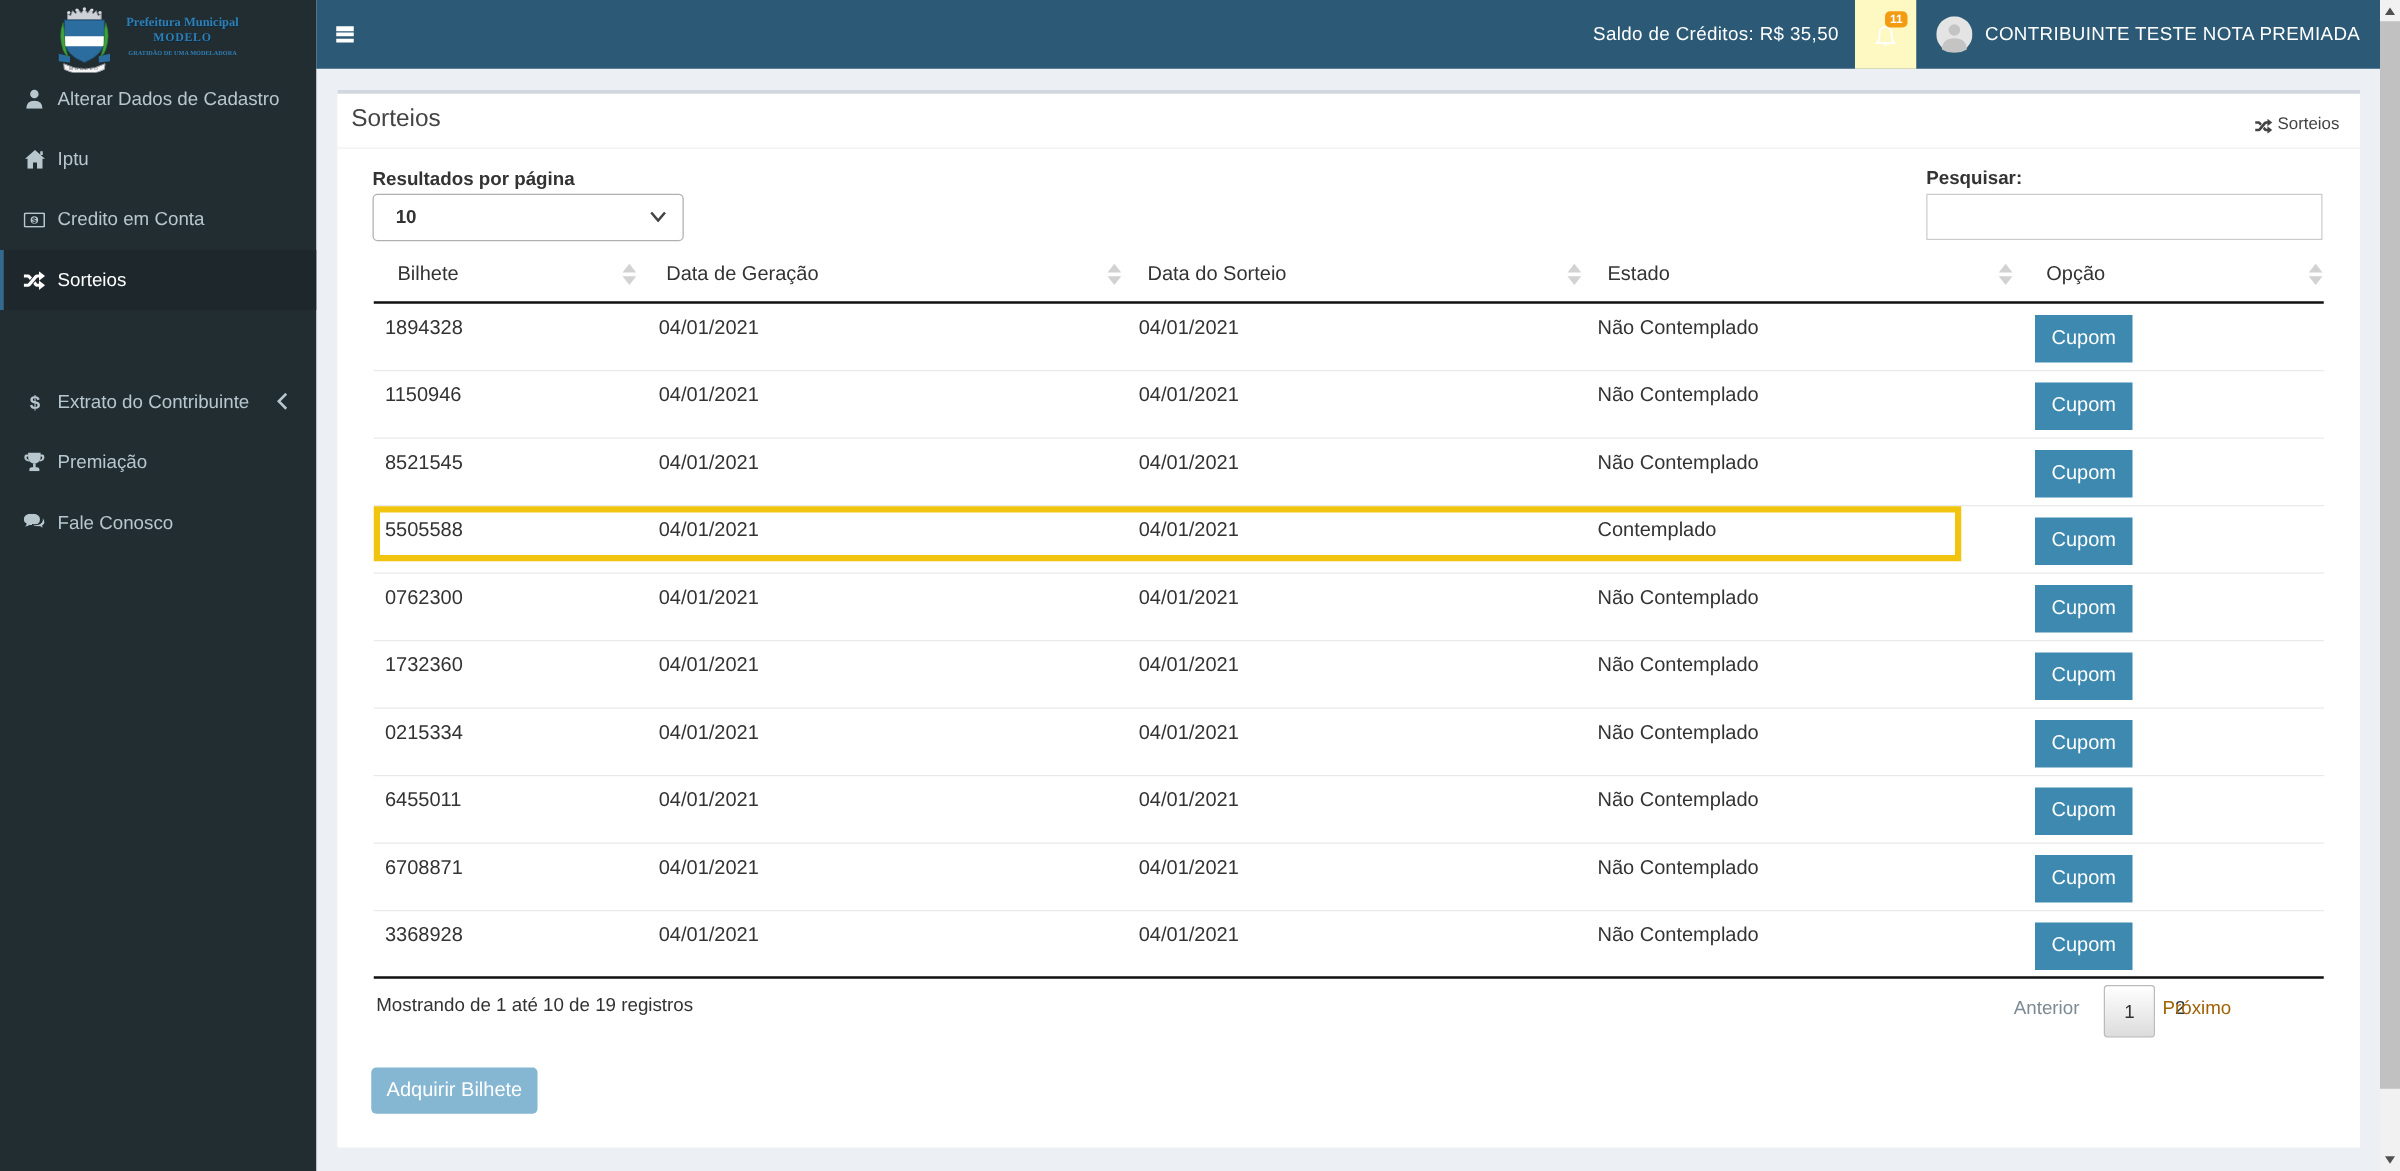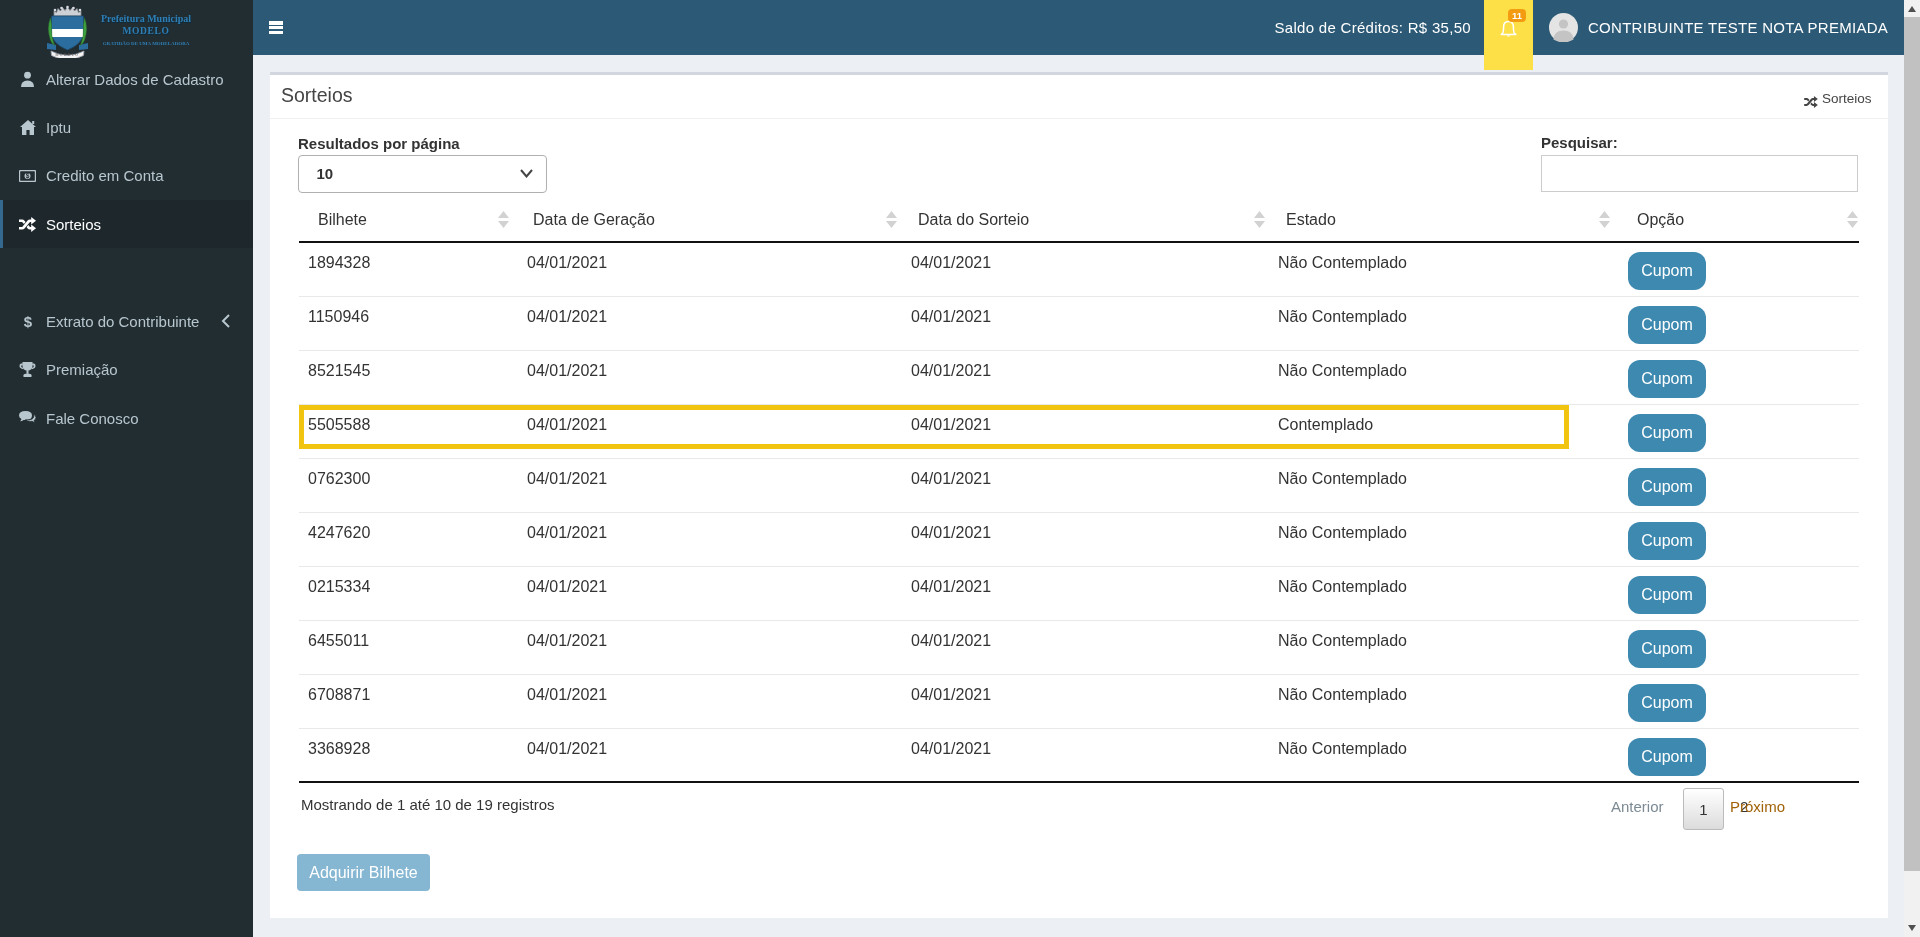--- a/index.html
+++ b/index.html
@@ -6,21 +6,21 @@
 body{font-family:"Liberation Sans",sans-serif;background:#ecf0f5;position:relative}
 .abs{position:absolute}
 #sidebar{left:0;top:0;width:253px;height:937px;background:#222d32}
 #navbar{left:253px;top:0;width:1651px;height:55px;background:#2c5a76}
 #card{left:270px;top:72px;width:1618px;height:846px;background:#fff;border-top:3px solid #d2d6de}
 .mitem{left:0;width:253px;height:48px;color:#b8c7ce;font-size:15px;display:flex;align-items:center}
 .mitem .mtxt{position:absolute;left:46px}
 .mitem .mico{position:absolute;left:19px;width:17px;display:flex;justify-content:center}
 .hdr{font-weight:normal;font-size:16px;color:#333}
 .cell{font-size:16px;color:#333}
-.cupom{width:78px;height:38px;background:#3d89b0;border-radius:12px;color:#fff;font-size:16px;display:flex;align-items:center;justify-content:center}
+.cupom{width:78px;height:38px;background:#3d89b0;border-radius:0;color:#fff;font-size:16px;display:flex;align-items:center;justify-content:center}
 .sorticon{width:13px;height:17px}
 
 </style></head><body>
 <div class="abs" id="sidebar">
 <svg class="abs" style="left:46px;top:3px" width="43" height="55" viewBox="0 0 43 55">
 <path d="M8 13 L8 8 L10.5 9.5 L12 5.5 L14.5 8 L16.5 4.5 L19 7.5 L21.5 4 L24 7.5 L26.5 4.5 L28.5 8 L31 5.5 L32.5 9.5 L35 8 L35 13 Z" fill="#cdd0d4" stroke="#858b93" stroke-width="0.8"></path>
 <circle cx="9" cy="7" r="1.3" fill="#d8dadd"></circle>
       <circle cx="15.5" cy="5" r="1.3" fill="#d8dadd"></circle>
       <circle cx="21.5" cy="4" r="1.3" fill="#d8dadd"></circle>
       <circle cx="27.5" cy="5" r="1.3" fill="#d8dadd"></circle>
@@ -118,21 +118,21 @@
 <span class="mtxt" style="">Fale Conosco</span>
 </div>
 </div>
 <div class="abs" id="navbar">
 <div class="abs" style="left:16px;top:21px;width:14px">
 <div style="width:14px;height:3.5px;background:#fff;margin-bottom:1.3px"></div>
 <div style="width:14px;height:3.5px;background:#fff;margin-bottom:1.3px"></div>
 <div style="width:14px;height:3.5px;background:#fff;margin-bottom:1.3px"></div>
 </div>
 <div class="abs" style="right:433px;top:0;height:55px;display:flex;align-items:center;color:#fff;font-size:15px;letter-spacing:0.3px">Saldo de Créditos: R$ 35,50</div>
-<div class="abs" style="left:1231px;top:0;width:49px;height:70px;background:#fde047">
+<div class="abs" style="left:1231px;top:0;width:49px;height:55px;background:#fef9c3">
 <svg class="abs" style="left:16px;top:20px" width="17" height="18" viewBox="0 0 17 18">
         <path d="M2.6 13.2 C3.4 12.2 3.6 8.2 3.6 7 C3.6 3.4 5.9 1.6 8.5 1.6 C11.1 1.6 13.4 3.4 13.4 7 C13.4 8.2 13.6 12.2 14.4 13.2 L15.8 14.4 L1.2 14.4 Z" fill="none" stroke="#fff" stroke-width="1.5" stroke-linejoin="round"></path>
         <path d="M6.7 15.6 A1.9 1.7 0 0 0 10.3 15.6 Z" fill="#fff"></path>
       </svg>
 <div class="abs" style="left:24px;top:9px;width:18px;height:13px;background:#f39c12;border-radius:4px;color:#fff;font-size:9.5px;font-weight:bold;text-align:center;line-height:13px">11</div>
 </div>
 <svg class="abs" style="left:1296px;top:13px" width="29" height="29" viewBox="0 0 29 29">
       <circle cx="14.5" cy="14.5" r="14.5" fill="#e4e4e4"></circle>
       <circle cx="14.5" cy="11" r="4.6" fill="#c4c4c4"></circle>
       <path d="M4.5 26.5 Q5 17.5 14.5 17.5 Q24 17.5 24.5 26.5 Q19 29.5 14.5 29.5 Q10 29.5 4.5 26.5 Z" fill="#c4c4c4"></path>
@@ -210,21 +210,21 @@
 <div class="abs cell" style="left:641px;top:340.5px">04/01/2021</div>
 <div class="abs cell" style="left:1008px;top:340.5px">Contemplado</div>
 <div class="abs cupom" style="left:1358px;top:339.0px">Cupom</div>
 <div class="abs" style="left:29px;top:382.5px;width:1560px;height:1px;background:#e9e9e9"></div>
 <div class="abs cell" style="left:38px;top:394.5px">0762300</div>
 <div class="abs cell" style="left:257px;top:394.5px">04/01/2021</div>
 <div class="abs cell" style="left:641px;top:394.5px">04/01/2021</div>
 <div class="abs cell" style="left:1008px;top:394.5px">Não Contemplado</div>
 <div class="abs cupom" style="left:1358px;top:393.0px">Cupom</div>
 <div class="abs" style="left:29px;top:436.5px;width:1560px;height:1px;background:#e9e9e9"></div>
-<div class="abs cell" style="left:38px;top:448.5px">4247620</div>
+<div class="abs cell" style="left:38px;top:448.5px">1732360</div>
 <div class="abs cell" style="left:257px;top:448.5px">04/01/2021</div>
 <div class="abs cell" style="left:641px;top:448.5px">04/01/2021</div>
 <div class="abs cell" style="left:1008px;top:448.5px">Não Contemplado</div>
 <div class="abs cupom" style="left:1358px;top:447.0px">Cupom</div>
 <div class="abs" style="left:29px;top:490.5px;width:1560px;height:1px;background:#e9e9e9"></div>
 <div class="abs cell" style="left:38px;top:502.5px">0215334</div>
 <div class="abs cell" style="left:257px;top:502.5px">04/01/2021</div>
 <div class="abs cell" style="left:641px;top:502.5px">04/01/2021</div>
 <div class="abs cell" style="left:1008px;top:502.5px">Não Contemplado</div>
 <div class="abs cupom" style="left:1358px;top:501.0px">Cupom</div>

